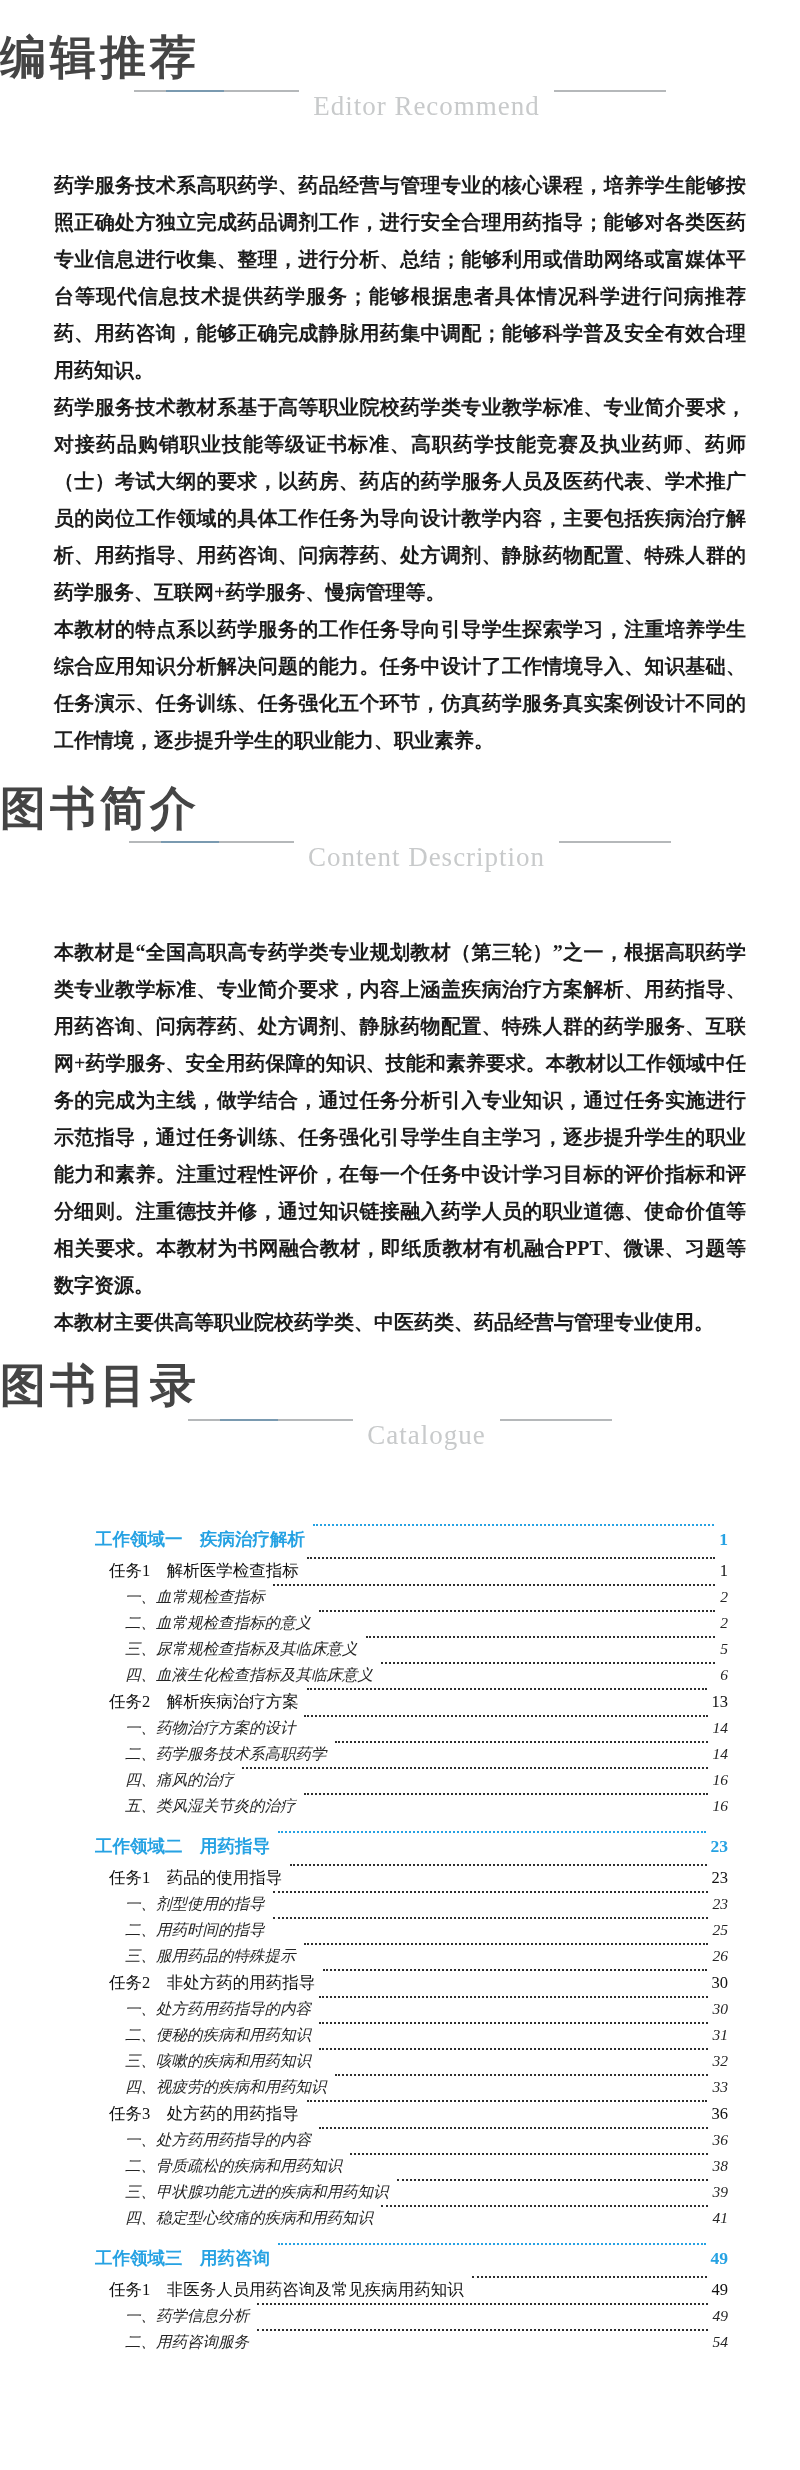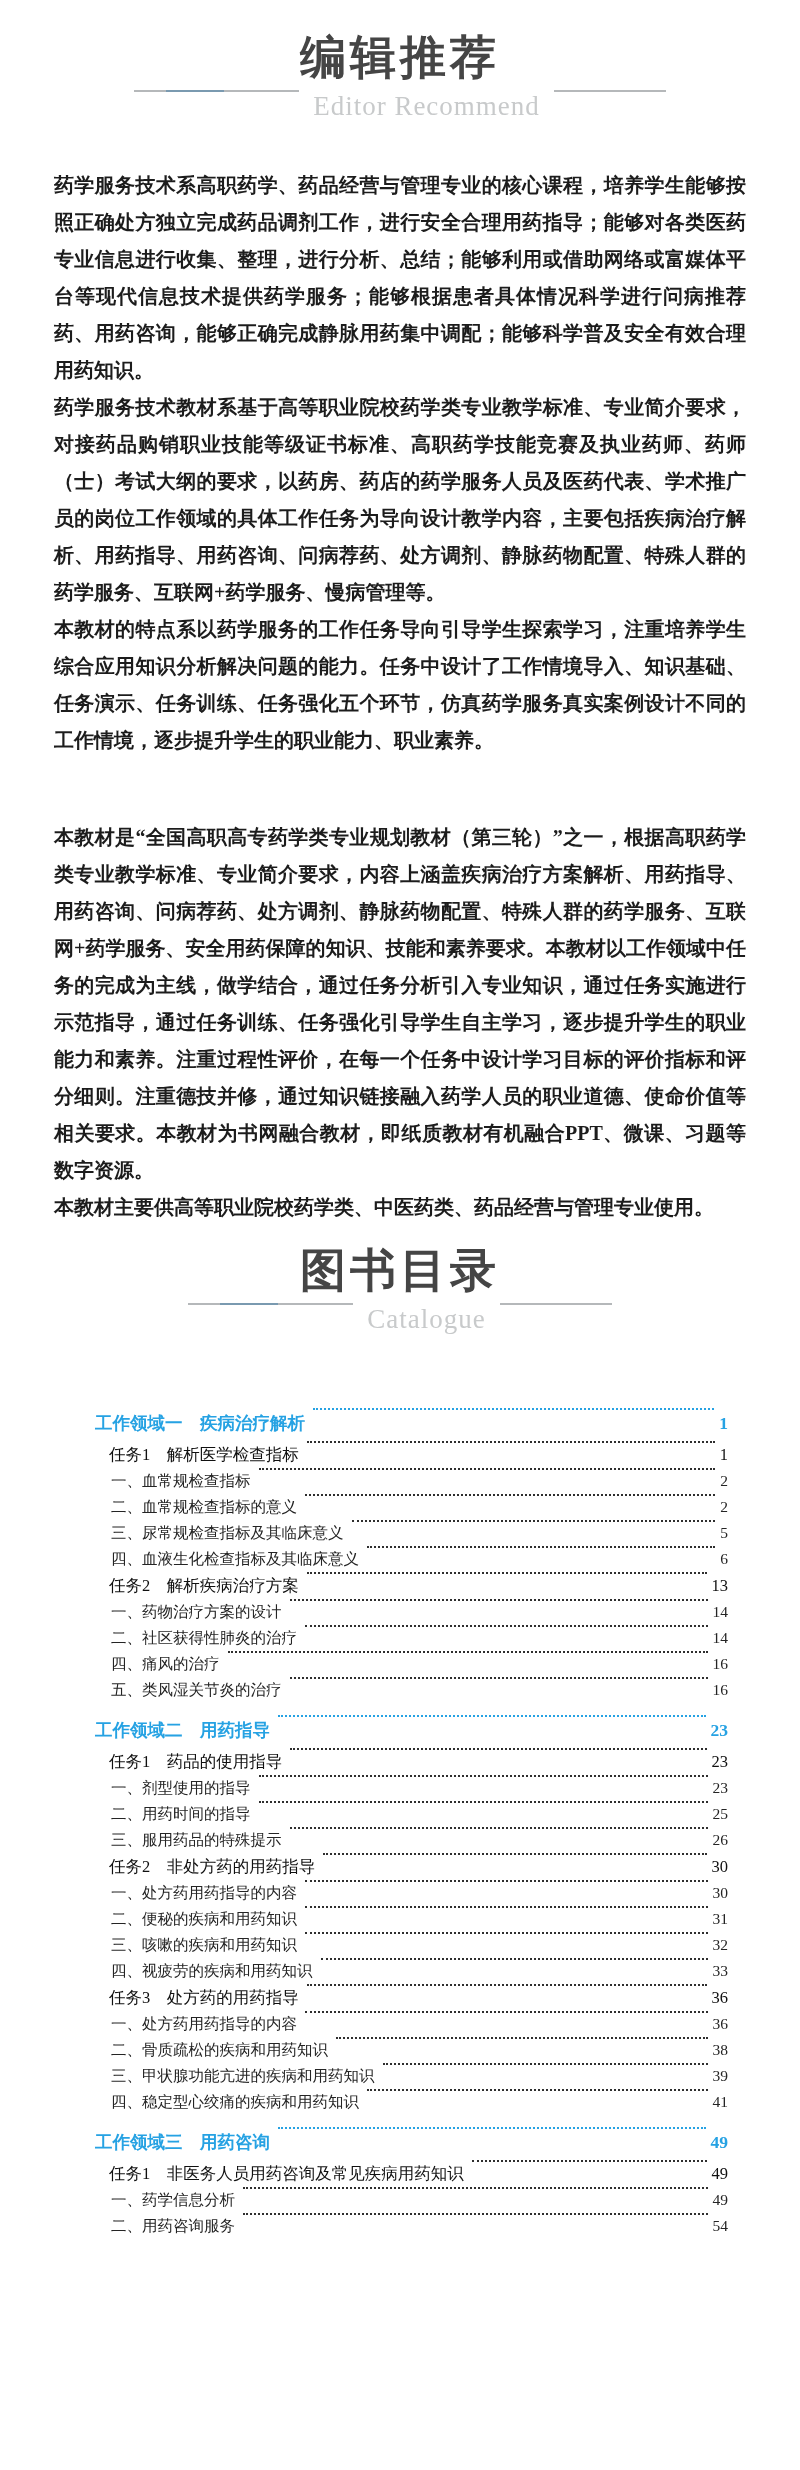--- a/index.html
+++ b/index.html
@@ -1,21 +1,21 @@
 <!DOCTYPE html>
 <html style="--accent-blue: #26a2e3; --title-gray: #454545; --subtitle-gray: #c8cacb; --divider-gray: #b5b8ba; --divider-accent: #7a9ab0; --body-text: #1c1c1c;"><head>
 <meta charset="utf-8">
 <style>
   * { box-sizing: border-box; }
   html, body { margin: 0; padding: 0; background: #ffffff; }
   body { width: 800px; font-family: "Liberation Serif", "DejaVu Serif", serif; }
   .page { width: 800px; min-height: 2470px; background: #fff; padding-top: 30px; }
 
   
-  .sec-head { text-align: center; }
+  .sec-head { }
   .sec-title {
     font-family: "Liberation Sans", "DejaVu Sans", sans-serif;
     font-size: 46px; font-weight: 600; letter-spacing: 4px;
     color: var(--title-gray, #454545); line-height: 1.2;
   }
   .sub-row { display: flex; justify-content: center; align-items: flex-start; margin-top: -8px; height: 46px; }
   .rule { height: 2px; background: var(--divider-gray, #b5b8ba); margin-top: 13px; position: relative; }
   .rule-left { width: 165px; }
   .rule-right { width: 112px; }
   .rule-accent { position: absolute; left: 32px; top: 0; width: 58px; height: 2px; background: var(--divider-accent, #7a9ab0); }
@@ -48,21 +48,21 @@
     color: var(--accent-blue, #26a2e3); font-weight: 700; font-size: 17.5px;
     height: 30px; line-height: 30px; margin-top: 12px; margin-bottom: 3px;
   }
   .toc-row.part:first-child { margin-top: 0; }
   .toc-row.part .toc-leader { border-bottom-color: var(--accent-blue, #26a2e3); }
   .toc-row.part .toc-page { font-family: "Liberation Serif", serif; font-weight: 700; }
   .toc-row.task {
     font-size: 16.5px; color: #101010; height: 27px; line-height: 27px; margin-left: 14px;
   }
   .toc-row.item {
-    font-size: 15.5px; color: #242424; height: 26px; line-height: 26px; margin-left: 16px;
+    font-size: 15.5px; color: #242424; height: 26px; line-height: 26px; margin-left: 30px; font-style: italic;
   }
   .toc-row.task .toc-leader, .toc-row.item .toc-leader { border-bottom-color: #2e2e2e; }
 </style>
 </head>
 <body>
 
 <div class="page">
 
   <div class="sec-head">
     <div class="sec-title">编辑推荐</div>
@@ -74,20 +74,30 @@
       <span class="rule rule-right"></span>
     </div>
   </div>
 
   <div class="body-block mt-body1">
     <p>药学服务技术系高职药学、药品经营与管理专业的核心课程，培养学生能够按照正确处方独立完成药品调剂工作，进行安全合理用药指导；能够对各类医药专业信息进行收集、整理，进行分析、总结；能够利用或借助网络或富媒体平台等现代信息技术提供药学服务；能够根据患者具体情况科学进行问病推荐药、用药咨询，能够正确完成静脉用药集中调配；能够科学普及安全有效合理用药知识。</p>
     <p>药学服务技术教材系基于高等职业院校药学类专业教学标准、专业简介要求，对接药品购销职业技能等级证书标准、高职药学技能竞赛及执业药师、药师（士）考试大纲的要求，以药房、药店的药学服务人员及医药代表、学术推广员的岗位工作领域的具体工作任务为导向设计教学内容，主要包括疾病治疗解析、用药指导、用药咨询、问病荐药、处方调剂、静脉药物配置、特殊人群的药学服务、互联网+药学服务、慢病管理等。</p>
     <p>本教材的特点系以药学服务的工作任务导向引导学生探索学习，注重培养学生综合应用知识分析解决问题的能力。任务中设计了工作情境导入、知识基础、任务演示、任务训练、任务强化五个环节，仿真药学服务真实案例设计不同的工作情境，逐步提升学生的职业能力、职业素养。</p>
   </div>
 
+  <div class="sec-head mt-head2">
+    <div class="sec-title">图书简介</div>
+    <div class="sub-row">
+      <span class="rule rule-left">
+          <span class="rule-accent"></span>
+        </span>
+      <span class="sec-sub">Content Description</span>
+      <span class="rule rule-right"></span>
+    </div>
+  </div>
 
   <div class="body-block mt-body2">
     <p>本教材是“全国高职高专药学类专业规划教材（第三轮）”之一，根据高职药学类专业教学标准、专业简介要求，内容上涵盖疾病治疗方案解析、用药指导、用药咨询、问病荐药、处方调剂、静脉药物配置、特殊人群的药学服务、互联网+药学服务、安全用药保障的知识、技能和素养要求。本教材以工作领域中任务的完成为主线，做学结合，通过任务分析引入专业知识，通过任务实施进行示范指导，通过任务训练、任务强化引导学生自主学习，逐步提升学生的职业能力和素养。注重过程性评价，在每一个任务中设计学习目标的评价指标和评分细则。注重德技并修，通过知识链接融入药学人员的职业道德、使命价值等相关要求。本教材为书网融合教材，即纸质教材有机融合PPT、微课、习题等数字资源。</p>
     <p>本教材主要供高等职业院校药学类、中医药类、药品经营与管理专业使用。</p>
   </div>
 
   <div class="sec-head mt-head3">
     <div class="sec-title">图书目录</div>
     <div class="sub-row">
       <span class="rule rule-left">
@@ -133,21 +143,21 @@
         <span class="toc-label">任务2　解析疾病治疗方案</span>
         <span class="toc-leader"></span>
         <span class="toc-page">13</span>
       </div>
       <div class="toc-row item">
         <span class="toc-label">一、药物治疗方案的设计</span>
         <span class="toc-leader"></span>
         <span class="toc-page">14</span>
       </div>
       <div class="toc-row item">
-        <span class="toc-label">二、社区获得性肺炎的治疗</span>
+        <span class="toc-label">二、药学服务技术系高职药学</span>
         <span class="toc-leader"></span>
         <span class="toc-page">14</span>
       </div>
       <div class="toc-row item">
         <span class="toc-label">四、痛风的治疗</span>
         <span class="toc-leader"></span>
         <span class="toc-page">16</span>
       </div>
       <div class="toc-row item">
         <span class="toc-label">五、类风湿关节炎的治疗</span>

